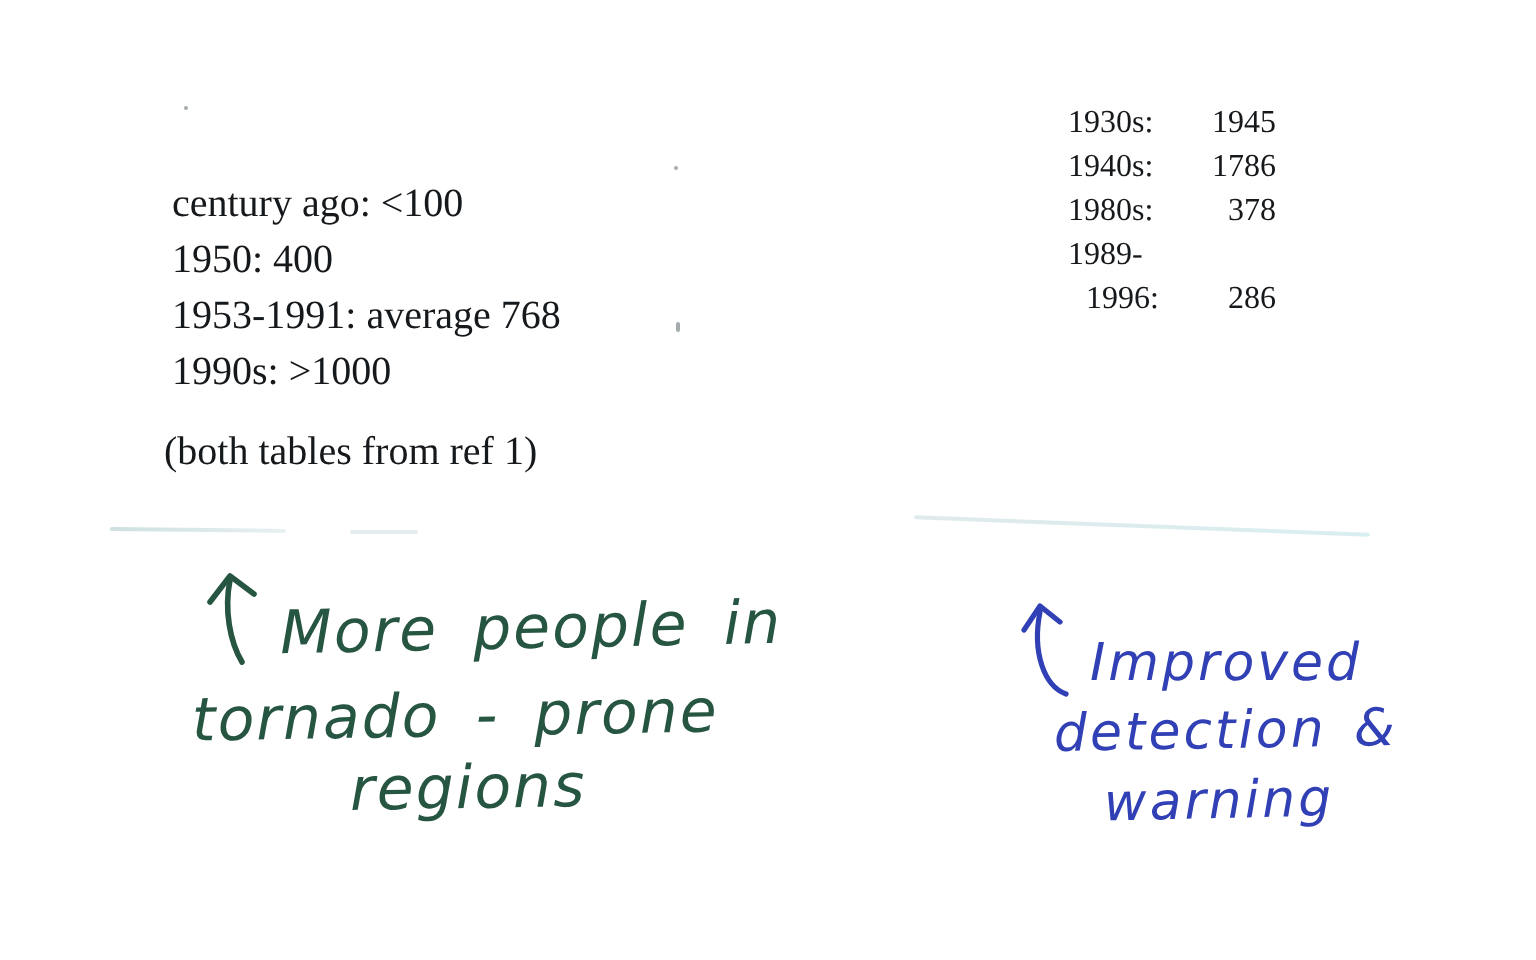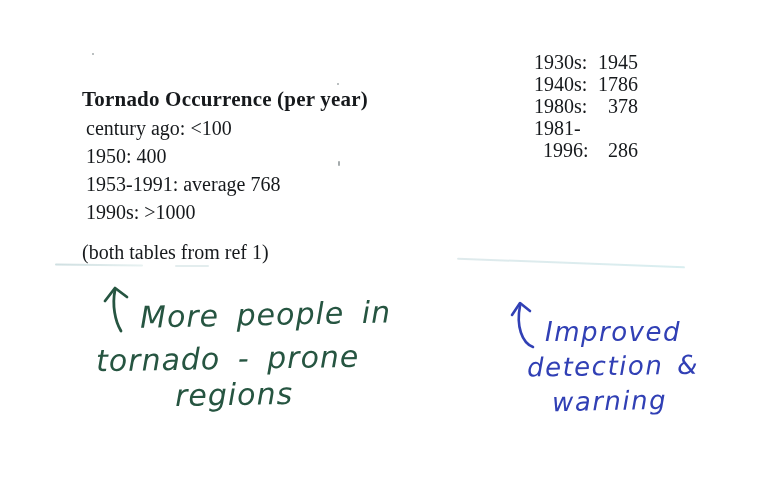--- a/index.html
+++ b/index.html
@@ -7,21 +7,21 @@
     position:relative;width:768px;height:480px;background:#ffffff;
     font-family:"Liberation Serif",serif;color:#16191c;overflow:hidden;
   }
   
   .occ{position:absolute;left:82px;top:86px;}
   .occ .title{font-size:21px;font-weight:bold;margin:0;line-height:26px;letter-spacing:.2px;}
   .occ .row{font-size:20px;margin:4px;line-height:24px;}
   .occ .note{font-size:20px;margin:16px 0 0 0;line-height:24px;}
   .deaths{position:absolute;left:527px;top:51px;}
   .deaths .title{font-size:22px;font-weight:bold;margin:0;line-height:26px;}
-  .drow{font-size:20px;line-height:22px;padding-left:7px;}
+  .drow{font-size:16px;line-height:22px;padding-left:7px;}
   .dlabel{display:inline-block;width:62px;}
   .dvalue{display:inline-block;width:42px;text-align:right;}
   .drow.indent .dlabel{width:53px;padding-left:9px;}
   
   .hand{
     position:absolute;font-family:"DejaVu Sans",sans-serif;font-style:italic;
     white-space:nowrap;font-weight:500;
   }
   .green{color:#265541;}
   .blue{color:#3140b5;}
@@ -39,40 +39,39 @@
   .sp1{left:92px;top:53px;width:2px;height:2px;}
   .sp2{left:337px;top:83px;width:2px;height:2px;}
   .sp3{left:338px;top:161px;width:2px;height:5px;border-radius:2px;}
 </style>
 </head>
 <body>
 
 <div class="page">
 
   <section class="occ">
-    <h2 class="title">Tornado Occurrence (per year)</h2>
     <p class="row">century ago: &lt;100</p>
     <p class="row">1950: 400</p>
     <p class="row">1953-1991: average 768</p>
     <p class="row">1990s: &gt;1000</p>
     <p class="note">(both tables from ref 1)</p>
   </section>
 
   <section class="deaths">
     <div class="drow">
       <span class="dlabel">1930s:</span><span class="dvalue">1945</span>
     </div>
     <div class="drow">
       <span class="dlabel">1940s:</span><span class="dvalue">1786</span>
     </div>
     <div class="drow">
       <span class="dlabel">1980s:</span><span class="dvalue">378</span>
     </div>
     <div class="drow">
-      <span class="dlabel">1981-</span><span class="dvalue"></span>
+      <span class="dlabel">1989-</span><span class="dvalue"></span>
     </div>
     <div class="drow indent">
       <span class="dlabel">1996:</span><span class="dvalue">286</span>
     </div>
   </section>
 
   <div class="scanline sl1"></div>
   <div class="scanline sl2"></div>
   <div class="scanline sl3"></div>
   <div class="speck sp1"></div>

